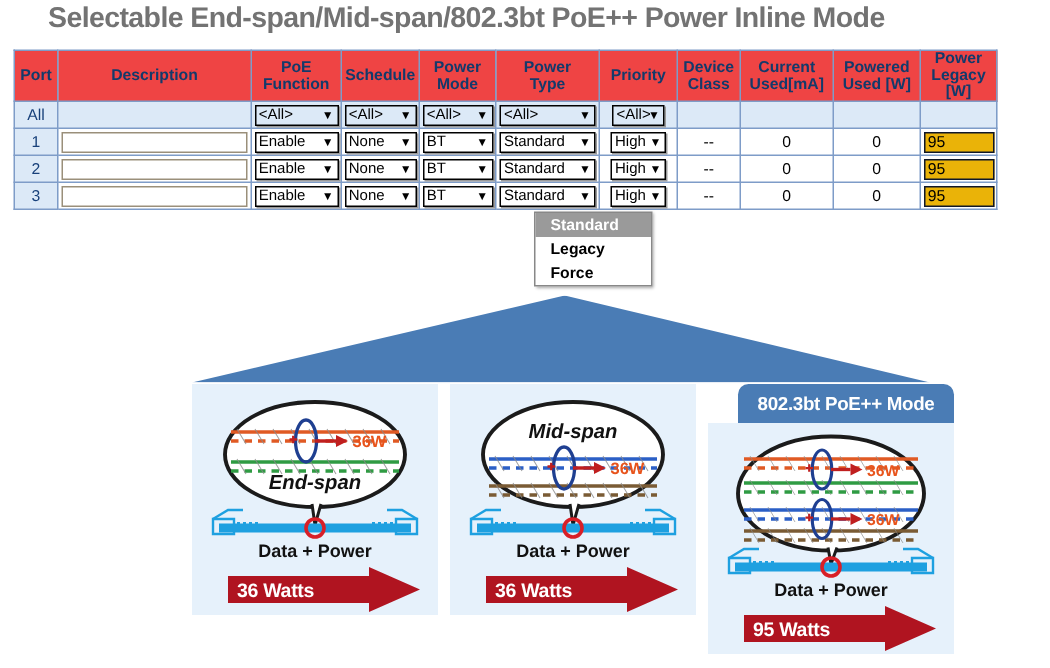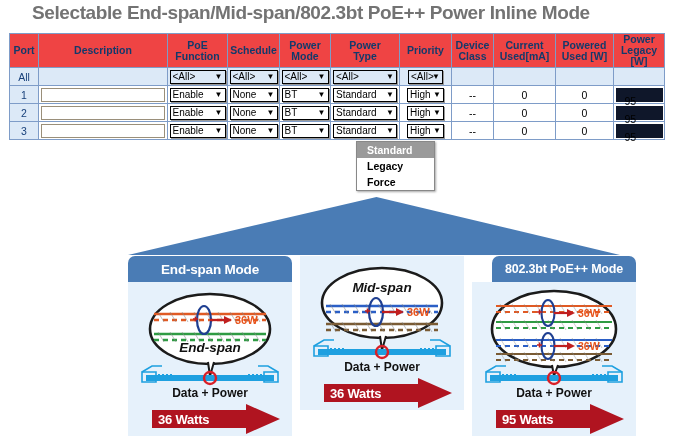--- a/index.html
+++ b/index.html
@@ -84,21 +84,21 @@
   .txtin{
     display:inline-block;box-sizing:border-box;
     width:124px;height:14px;
     border:1px solid #9a8f7a;
     background:#ffffff;
     vertical-align:middle;
   }
   .limin{
     display:inline-block;box-sizing:border-box;
     width:47px;height:14px;line-height:12px;
-    border:7px solid #0f172a;
+    border:1px solid #0f172a;
     background:#eab308;color:#000000;
     font-size:10.5px;text-align:left;padding-left:2px;
     vertical-align:middle;
   }
 
   
   #ptype-menu{
     position:absolute;left:356px;top:141px;width:77px;
     border:1px solid #888888;background:#ffffff;
     box-shadow:1px 1px 2px rgba(0,0,0,.35);
@@ -289,21 +289,20 @@
 
 <div id="ptype-menu">
   <div class="opt sel-item">Standard</div>
   <div class="opt">Legacy</div>
   <div class="opt">Force</div>
 </div>
 
 <div id="funnel"></div>
 
 <div class="panel" id="panel-1">
-  <div class="panel-head">End-span Mode</div>
   <div class="panel-body">
     <svg class="diagram" viewBox="0 0 164 108">
 
       <ellipse cx="82" cy="47" rx="60" ry="35" fill="#ffffff" stroke="#1b1b1b" stroke-width="2.6"></ellipse>
 
       <g stroke-width="2.3" fill="none">
         <path d="M26 32 H138" stroke="#e05a24"></path>
         <path d="M26 38 H138" stroke="#e05a24" stroke-dasharray="5 4"></path>
         <path d="M26 52 H138" stroke="#2f9b43"></path>
         <path d="M26 58 H138" stroke="#2f9b43" stroke-dasharray="5 4"></path>

